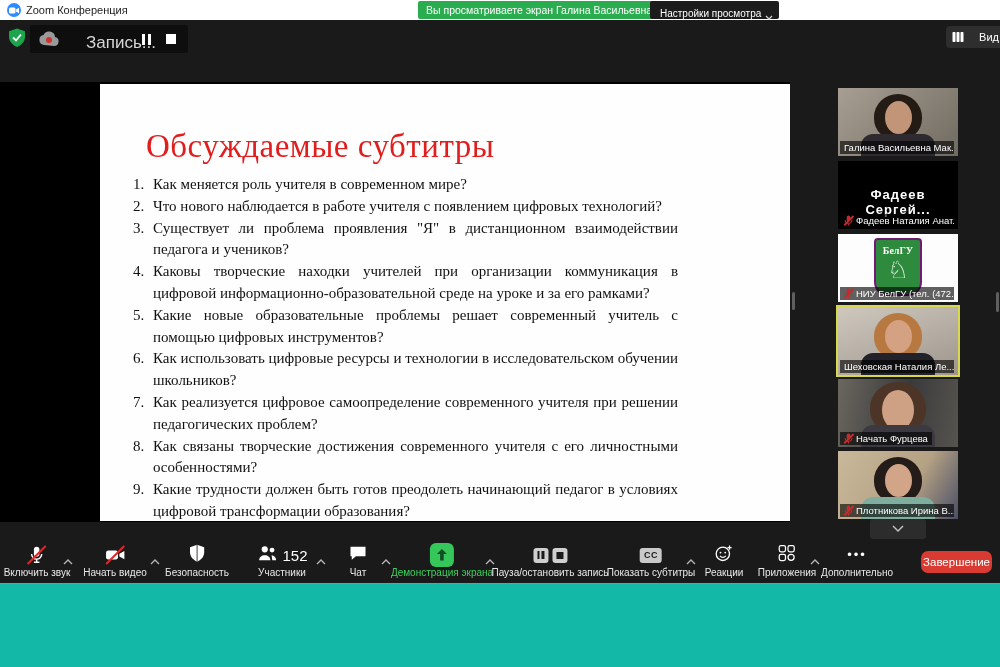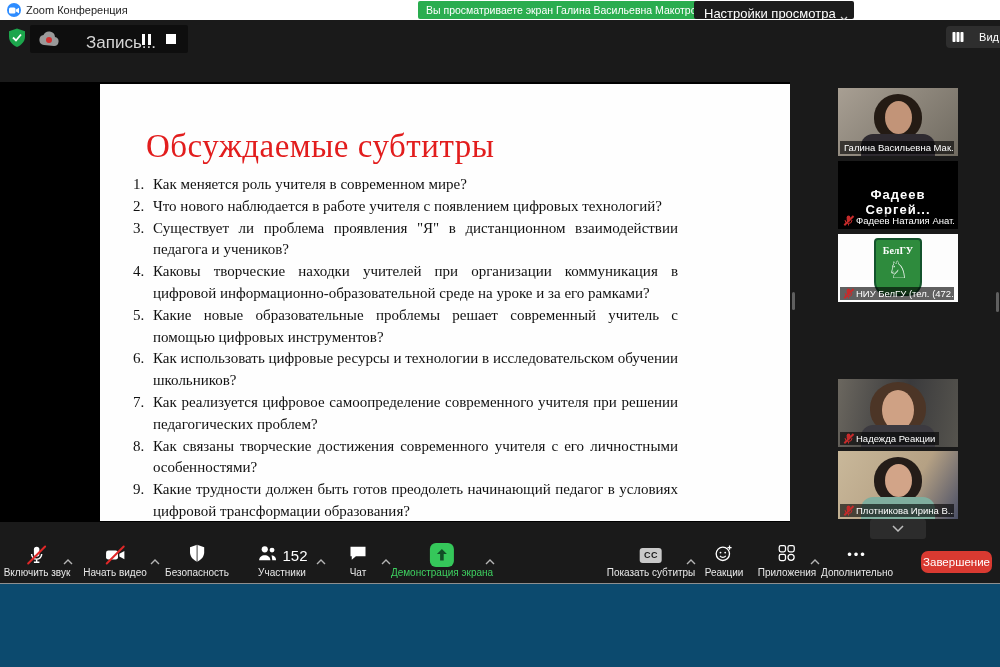--- a/index.html
+++ b/index.html
@@ -1,28 +1,28 @@
 <!DOCTYPE html>
 <html><head>
 <meta charset="utf-8">
 <style>
   * { margin:0; padding:0; box-sizing:border-box; }
   html,body { background:#ffffff; }
   body { font-family:"Liberation Sans", sans-serif; }
-  .screen { position:relative; width:1000px; height:667px; background:#0c4a6e; overflow:hidden; }
+  .screen { position:relative; width:1000px; height:667px; background:#14b8a6; overflow:hidden; }
 
   
   .titlebar { position:absolute; left:0; top:0; width:1000px; height:20px; background:#ffffff; }
   .zoom-logo { position:absolute; left:7px; top:3px; width:14px; height:14px; border-radius:50%; background:#2d8cff; }
   .zoom-logo svg { position:absolute; left:2px; top:3.5px; }
   .app-title { position:absolute; left:26px; top:4px; font-size:11px; color:#232323; }
   .banner { position:absolute; left:418px; top:1px; height:18px; background:#2aad4f; color:#fff;
             font-size:10.5px; line-height:18px; padding:0 8px; border-radius:2px; white-space:nowrap; }
-  .view-settings { position:absolute; left:694px; top:1px; height:18px; background:#1c1c1c; color:#fff;
-            font-size:13px; line-height:18px; padding:4px 18px 0 10px; border-radius:2px; white-space:nowrap; cursor:default; }
+  .view-settings { position:absolute; left:650px; top:1px; height:18px; background:#1c1c1c; color:#fff;
+            font-size:10px; line-height:18px; padding:4px 18px 0 10px; border-radius:2px; white-space:nowrap; cursor:default; }
   .view-settings .chev-d { position:absolute; right:6px; top:7px; }
 
   
   .strip { position:absolute; left:0; top:20px; width:1000px; height:62px; background:#1a1a1a; }
   .sec-shield { position:absolute; left:8px; top:8px; }
   .rec-box { position:absolute; left:30px; top:5px; width:158px; height:28px; background:#0e0e0e; border-radius:2px; }
   .rec-cloud { position:absolute; left:8px; top:6px; }
   .rec-label { position:absolute; left:56px; top:8px; font-size:17px; color:#d6d6d6; }
   .rec-pause { position:absolute; left:110px; top:7px; width:14px; height:14px; }
   .rec-stop  { position:absolute; left:134px; top:7px; width:14px; height:14px; }
@@ -53,21 +53,21 @@
                 overflow:hidden; display:flex; align-items:center; gap:3px; }
   .tile-center-name { position:absolute; left:0; right:0; top:26px; text-align:center; color:#fff;
                       font-size:13px; font-weight:bold; letter-spacing:1px; }
   .person { position:absolute; inset:0; }
   .person i { position:absolute; display:block; }
   .hair  { left:50%; top:9%;  width:48px; height:46px; margin-left:-24px; border-radius:50% 50% 46% 46%; }
   .face  { left:50%; top:19%; width:27px; height:33px; margin-left:-13.5px; border-radius:50%; }
   .torso { left:50%; bottom:-4px; width:74px; height:26px; margin-left:-37px; border-radius:12px 12px 0 0; }
   .belgu-tile { background:#fdfdfd; }
   .belgu-shield { position:absolute; left:50%; top:4px; margin-left:-24px; width:48px; height:58px;
-                  background:#2e8b3d; border:2px solid #14532d; border-radius:4px 4px 14px 14px;
+                  background:#2e8b3d; border:2px solid #701a75; border-radius:4px 4px 14px 14px;
                   text-align:center; color:#fff; }
   .belgu-shield .bt { font-family:"Liberation Serif", serif; font-weight:bold; font-size:10px; padding-top:3px; }
   .belgu-shield .horse { font-size:24px; line-height:24px; color:#fff; }
   .scroll-down-btn { position:absolute; left:80px; top:437px; width:56px; height:20px; background:#2c2c2c; border-radius:3px; }
   .scroll-down-btn svg { display:block; margin:6px auto; }
 
   
   .toolbar { position:absolute; left:0; top:540px; width:1000px; height:43px; background:#1a1a1a; }
   .tb-item { position:absolute; top:4px; transform:translateX(-50%); text-align:center; color:#e8e8e8; }
   .tb-icon-row { height:22px; display:flex; align-items:center; justify-content:center; gap:4px; }
@@ -209,37 +209,47 @@
                 <rect x="2.7" y="0.5" width="3.6" height="6" rx="1.8" fill="#c62b2b"></rect>
                 <path d="M1 5a3.5 3.5 0 0 0 7 0" stroke="#c62b2b" stroke-width="1" fill="none"></path>
                 <path d="M4.5 8.5v2" stroke="#c62b2b" stroke-width="1"></path>
               </svg>
             <i class="slash2"></i>
           </span>
           <span>НИУ БелГУ (тел. (472...</span>
         </span>
       </div>
 
+      <div class="tile active" style="top:225px; background:linear-gradient(160deg,#cfc8bf,#9e968c);">
+        <span class="person">
+          <i class="hair" style="background:#b7793f;"></i>
+            <i class="face" style="background:#d4a183;"></i>
+            <i class="torso" style="background:#23222a;"></i>
+        </span>
+        <span class="tile-label">
+          <span>Шеховская Наталия Ле...</span>
+        </span>
+      </div>
 
       <div class="tile" style="top:297px; background:linear-gradient(100deg,#6b675f,#3a3a3c 55%,#56544e);">
         <span class="person">
           <i class="hair" style="background:#4c3526; width:56px; height:52px; margin-left:-28px; top:4%;"></i>
             <i class="face" style="background:#cfa184; width:32px; height:40px; margin-left:-16px; top:16%;"></i>
             <i class="torso" style="background:#3c3a40;"></i>
         </span>
         <span class="tile-label">
           <span class="tmic">
             <svg width="9" height="11" viewBox="0 0 9 11">
                 <rect x="2.7" y="0.5" width="3.6" height="6" rx="1.8" fill="#c62b2b"></rect>
                 <path d="M1 5a3.5 3.5 0 0 0 7 0" stroke="#c62b2b" stroke-width="1" fill="none"></path>
                 <path d="M4.5 8.5v2" stroke="#c62b2b" stroke-width="1"></path>
               </svg>
             <i class="slash2"></i>
           </span>
-          <span>Надежда Реакции</span>
+          <span>Начать Фурцева</span>
         </span>
       </div>
 
       <div class="tile" style="top:369px; background:linear-gradient(120deg,#c9b89a,#b5a184 60%,#4a4f66);">
         <span class="person">
           <i class="hair" style="background:#241c18;"></i>
             <i class="face" style="background:#d2a488;"></i>
             <i class="torso" style="background:#7fae9e;"></i>
         </span>
         <span class="tile-label">
@@ -351,20 +361,32 @@
             </svg>
           </span>
         </div>
       <div class="tb-label green">Демонстрация экрана</div>
     </div>
     <span class="tb-chev" style="left:485px;">
       <svg width="10" height="6" viewBox="0 0 10 6">
           <polyline points="1,5 5,1 9,5" fill="none" stroke="#b5b5b5" stroke-width="1.4"></polyline>
         </svg></span>
 
+    <div class="tb-item" style="left:550px;">
+      <div class="tb-icon-row">
+        <span class="mini-btn mini-pause">
+            <i class="b1"></i>
+            <i class="b2"></i>
+          </span>
+        <span class="mini-btn mini-stop">
+            <i></i>
+          </span>
+      </div>
+      <div class="tb-label">Пауза/остановить запись</div>
+    </div>
 
     <div class="tb-item" style="left:651px;">
       <div class="tb-icon-row">
           <span class="cc-badge">CC</span>
         </div>
       <div class="tb-label">Показать субтитры</div>
     </div>
     <span class="tb-chev" style="left:686px;">
       <svg width="10" height="6" viewBox="0 0 10 6">
           <polyline points="1,5 5,1 9,5" fill="none" stroke="#b5b5b5" stroke-width="1.4"></polyline>

